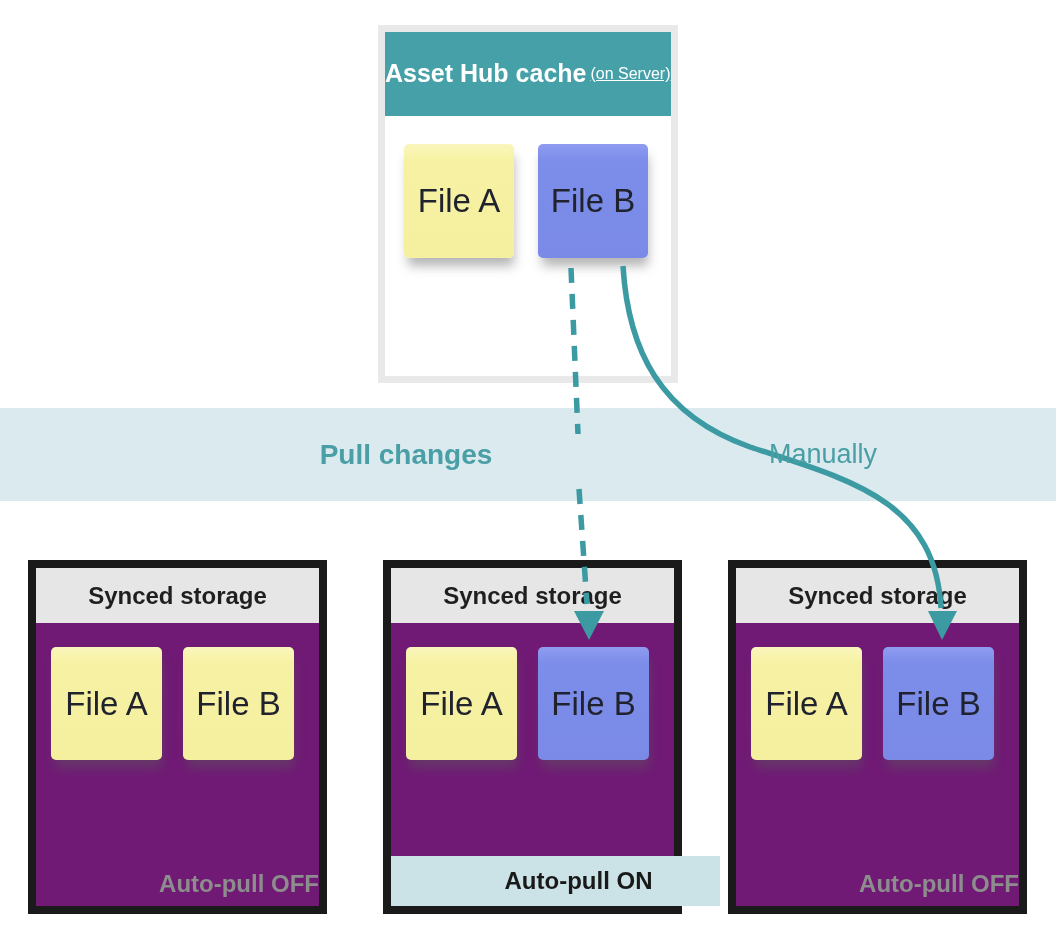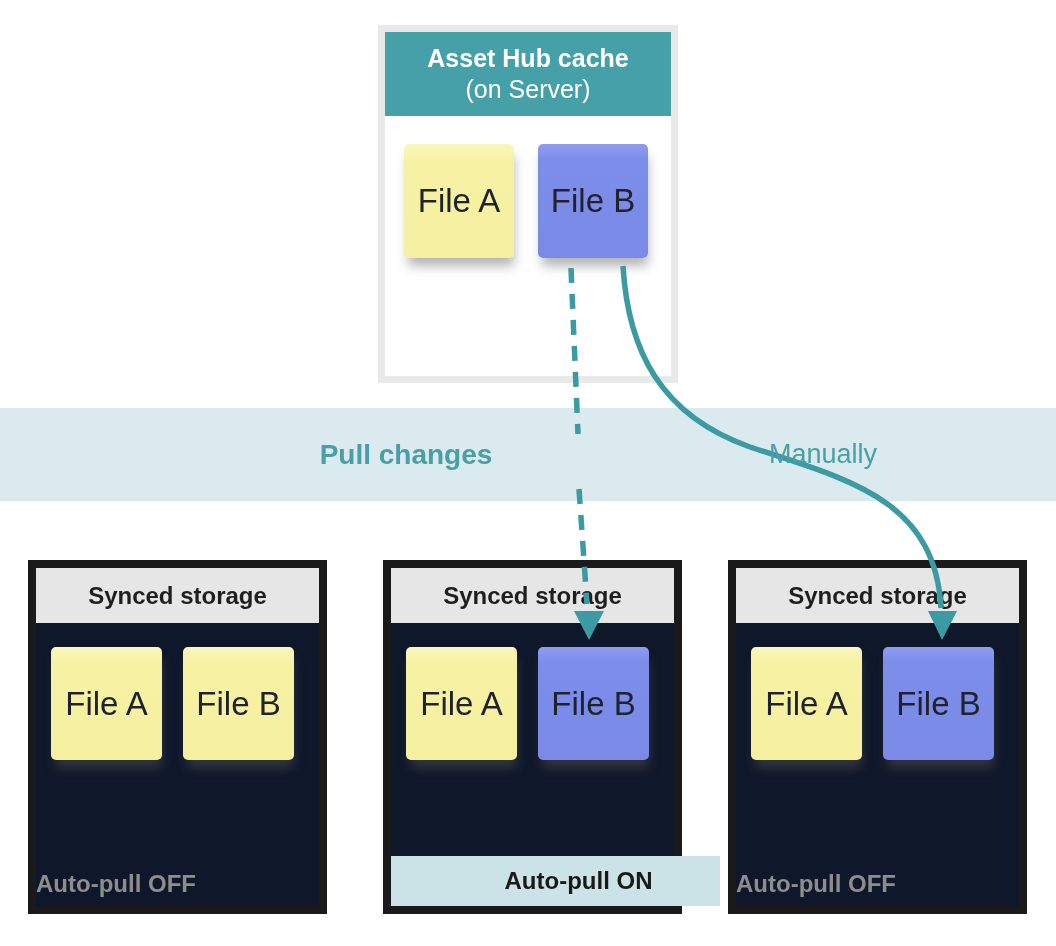--- a/index.html
+++ b/index.html
@@ -4,23 +4,23 @@
 <style>
   html,body{margin:0;padding:0;background:#ffffff;}
   #page{position:relative;width:1056px;height:946px;background:#ffffff;overflow:hidden;
         font-family:"Liberation Sans","DejaVu Sans",sans-serif;}
 
   
   .cache-box{position:absolute;left:378px;top:25px;width:300px;height:358px;
              box-sizing:border-box;border:7px solid #e9e9e9;background:#ffffff;z-index:1;}
   .cache-header{position:absolute;left:0;top:0;width:100%;height:84px;
                 background:var(--teal_header,#45a1a7);color:#ffffff;
-                display:flex;flex-direction:column;align-items:center;justify-content:center;gap:4px;}
+                display:flex;align-items:center;gap:4px;}
   .cache-title{font-size:25px;font-weight:bold;line-height:1.1;}
-  .cache-subtitle{font-size:25px;line-height:1.1;}
+  .cache-subtitle{font-size:16px;line-height:1.1;text-decoration:underline;}
 
   
   .note{position:absolute;width:110px;height:114px;display:flex;align-items:center;justify-content:center;
         font-size:33px;color:#20232e;box-shadow:2px 10px 11px -2px rgba(90,90,90,0.45);border-radius:5px;}
   .note-yellow{background:linear-gradient(180deg,#faf6bd 0%,#f7f2a3 14%,#f5efa0 100%);}
   .note-blue{background:linear-gradient(180deg,#8f9cf0 0%,#7c8dea 14%,#7a8ae6 100%);}
   .cache-box .note-a{left:19px;top:112px;}
   .cache-box .note-b{left:153px;top:112px;}
 
   
@@ -34,31 +34,31 @@
   .lbl-auto{left:427px;}
   .lbl-manual{left:645px;}
 
   
   .arrows{position:absolute;left:0;top:0;width:1056px;height:946px;z-index:2;pointer-events:none;}
   .arrow-stroke{stroke:var(--arrow,#3b9aa2);stroke-width:5.5;fill:none;}
   .arrow-head{fill:var(--arrow,#3b9aa2);}
 
   
   .storage-box{position:absolute;top:560px;width:299px;height:354px;box-sizing:border-box;
-               border:8px solid var(--storage_border,#1a1a1a);background:#0f172a;z-index:1;}
+               border:8px solid var(--storage_border,#1a1a1a);background:#701a75;z-index:1;}
   .storage-left{left:28px;}
   .storage-mid{left:383px;}
   .storage-right{left:728px;}
   .storage-header{position:absolute;left:0;top:0;width:100%;height:55px;
                   background:var(--storage_header_bg,#e6e6e6);display:flex;align-items:center;
                   justify-content:center;font-size:24px;font-weight:bold;color:#1f1f1f;}
   .storage-box .note{width:111px;height:113px;}
   .storage-box .note-a{left:15px;top:79px;}
   .storage-box .note-b{left:147px;top:79px;}
-  .footer-off{position:absolute;left:0;bottom:8px;width:100%;text-align:left;
+  .footer-off{position:absolute;left:0;bottom:8px;width:100%;text-align:right;
               font-size:24px;font-weight:bold;color:var(--footer_off_text,#8d8d8d);}
   .footer-on{position:absolute;left:0;bottom:0;width:100%;height:50px;
              background:var(--footer_on_bg,#cbe2e7);display:flex;align-items:center;justify-content:center;
              font-size:24px;font-weight:bold;color:#191919;padding-left:46px;}
 </style>
 </head>
 <body>
 
 <div id="page">
 

